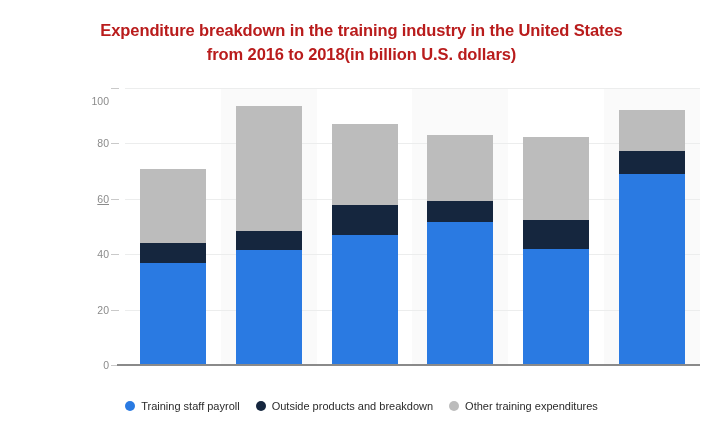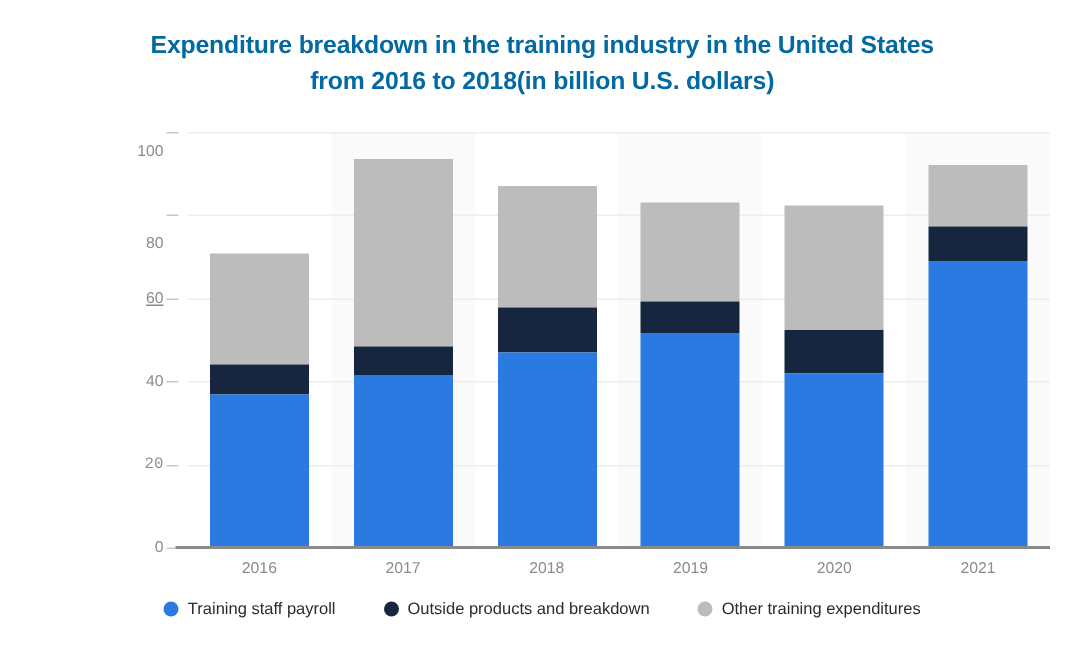--- a/index.html
+++ b/index.html
@@ -10,21 +10,21 @@
     overflow:hidden;
   }
   #chart-root{position:relative;width:723px;height:448px;}
 
   
   .title-block{
     position:absolute;left:0;top:18px;width:723px;
     text-align:center;
   }
   .title-line{
-    font-size:16.5px;font-weight:bold;color:#0369a1;
+    font-size:16.5px;font-weight:bold;color:#b91c1c;
     line-height:24px;letter-spacing:-0.1px;
   }
 
   
   
   .plot{
     position:absolute;left:125px;top:88px;
     width:575px;height:277px;
   }
   .band-layer{position:absolute;inset:0;display:flex;}
@@ -83,21 +83,21 @@
   }
   .x-label{
     flex:1 1 0;text-align:center;
     font-size:10.5px;color:#8b8b8b;
     line-height:22px;
   }
 
   
   .legend{
     position:absolute;left:0;top:400px;width:723px;
-    display:flex;justify-content:center;align-items:center;gap:32px;
+    display:flex;justify-content:center;align-items:center;gap:16px;
   }
   .legend-item{display:flex;align-items:center;gap:6px;}
   .legend-dot{
     width:10px;height:10px;border-radius:50%;display:inline-block;
   }
   .legend-text{
     font-size:11px;color:#2b2b2b;white-space:nowrap;
   }
 </style>
 </head>
@@ -110,27 +110,27 @@
     <div class="title-line">from 2016 to 2018(in billion U.S. dollars)</div>
   </div>
 
   <div class="y-axis-title">
     <span>Spending in billion U.S. dollars</span>
   </div>
 
   <div class="y-ticks" id="y-ticks">
       <div class="y-tick" style="top: 277px;">0</div>
       <div class="y-tick-mark" style="top: 277px;"></div>
-      <div class="y-tick" style="top: 221.6px; font-family: Liberation Mono, monospace;">20</div>
+      <div class="y-tick" style="top: 221.6px;">20</div>
       <div class="y-tick-mark" style="top: 221.6px;"></div>
       <div class="y-tick" style="top: 166.2px; text-align: center;">40</div>
       <div class="y-tick-mark" style="top: 166.2px;"></div>
       <div class="y-tick" style="top: 110.8px; text-decoration: underline;">60</div>
       <div class="y-tick-mark" style="top: 110.8px;"></div>
-      <div class="y-tick" style="top: 55.4px; margin-top: 19px;">80</div>
+      <div class="y-tick" style="top: 55.4px;">80</div>
       <div class="y-tick-mark" style="top: 55.4px;"></div>
       <div class="y-tick" style="top: 13px;">100</div>
       <div class="y-tick-mark" style="top: 0px;"></div>
     </div>
 
   <div class="plot">
     <div class="band-layer" id="band-layer">
         <div class="band even"></div>
         <div class="band odd"></div>
         <div class="band even"></div>
@@ -185,28 +185,20 @@
           <div class="bar">
             <div class="seg s0" style="height: 190.576px; background: rgb(42, 122, 226);"></div>
             <div class="seg s1" style="height: 22.991px; background: rgb(21, 38, 62);"></div>
             <div class="seg s2" style="height: 41.827px; background: rgb(188, 188, 188);"></div>
           </div>
         </div>
       </div>
     <div class="axis-base"></div>
   </div>
 
-  <div class="x-labels" id="x-labels">
-      <div class="x-label">2016</div>
-      <div class="x-label">2017</div>
-      <div class="x-label">2018</div>
-      <div class="x-label">2019</div>
-      <div class="x-label">2020</div>
-      <div class="x-label">2021</div>
-    </div>
 
   <div class="legend" id="legend">
       <div class="legend-item">
         <span class="legend-dot" style="background: rgb(42, 122, 226);"></span>
         <span class="legend-text">Training staff payroll</span>
       </div>
       <div class="legend-item">
         <span class="legend-dot" style="background: rgb(21, 38, 62);"></span>
         <span class="legend-text">Outside products and breakdown</span>
       </div>

